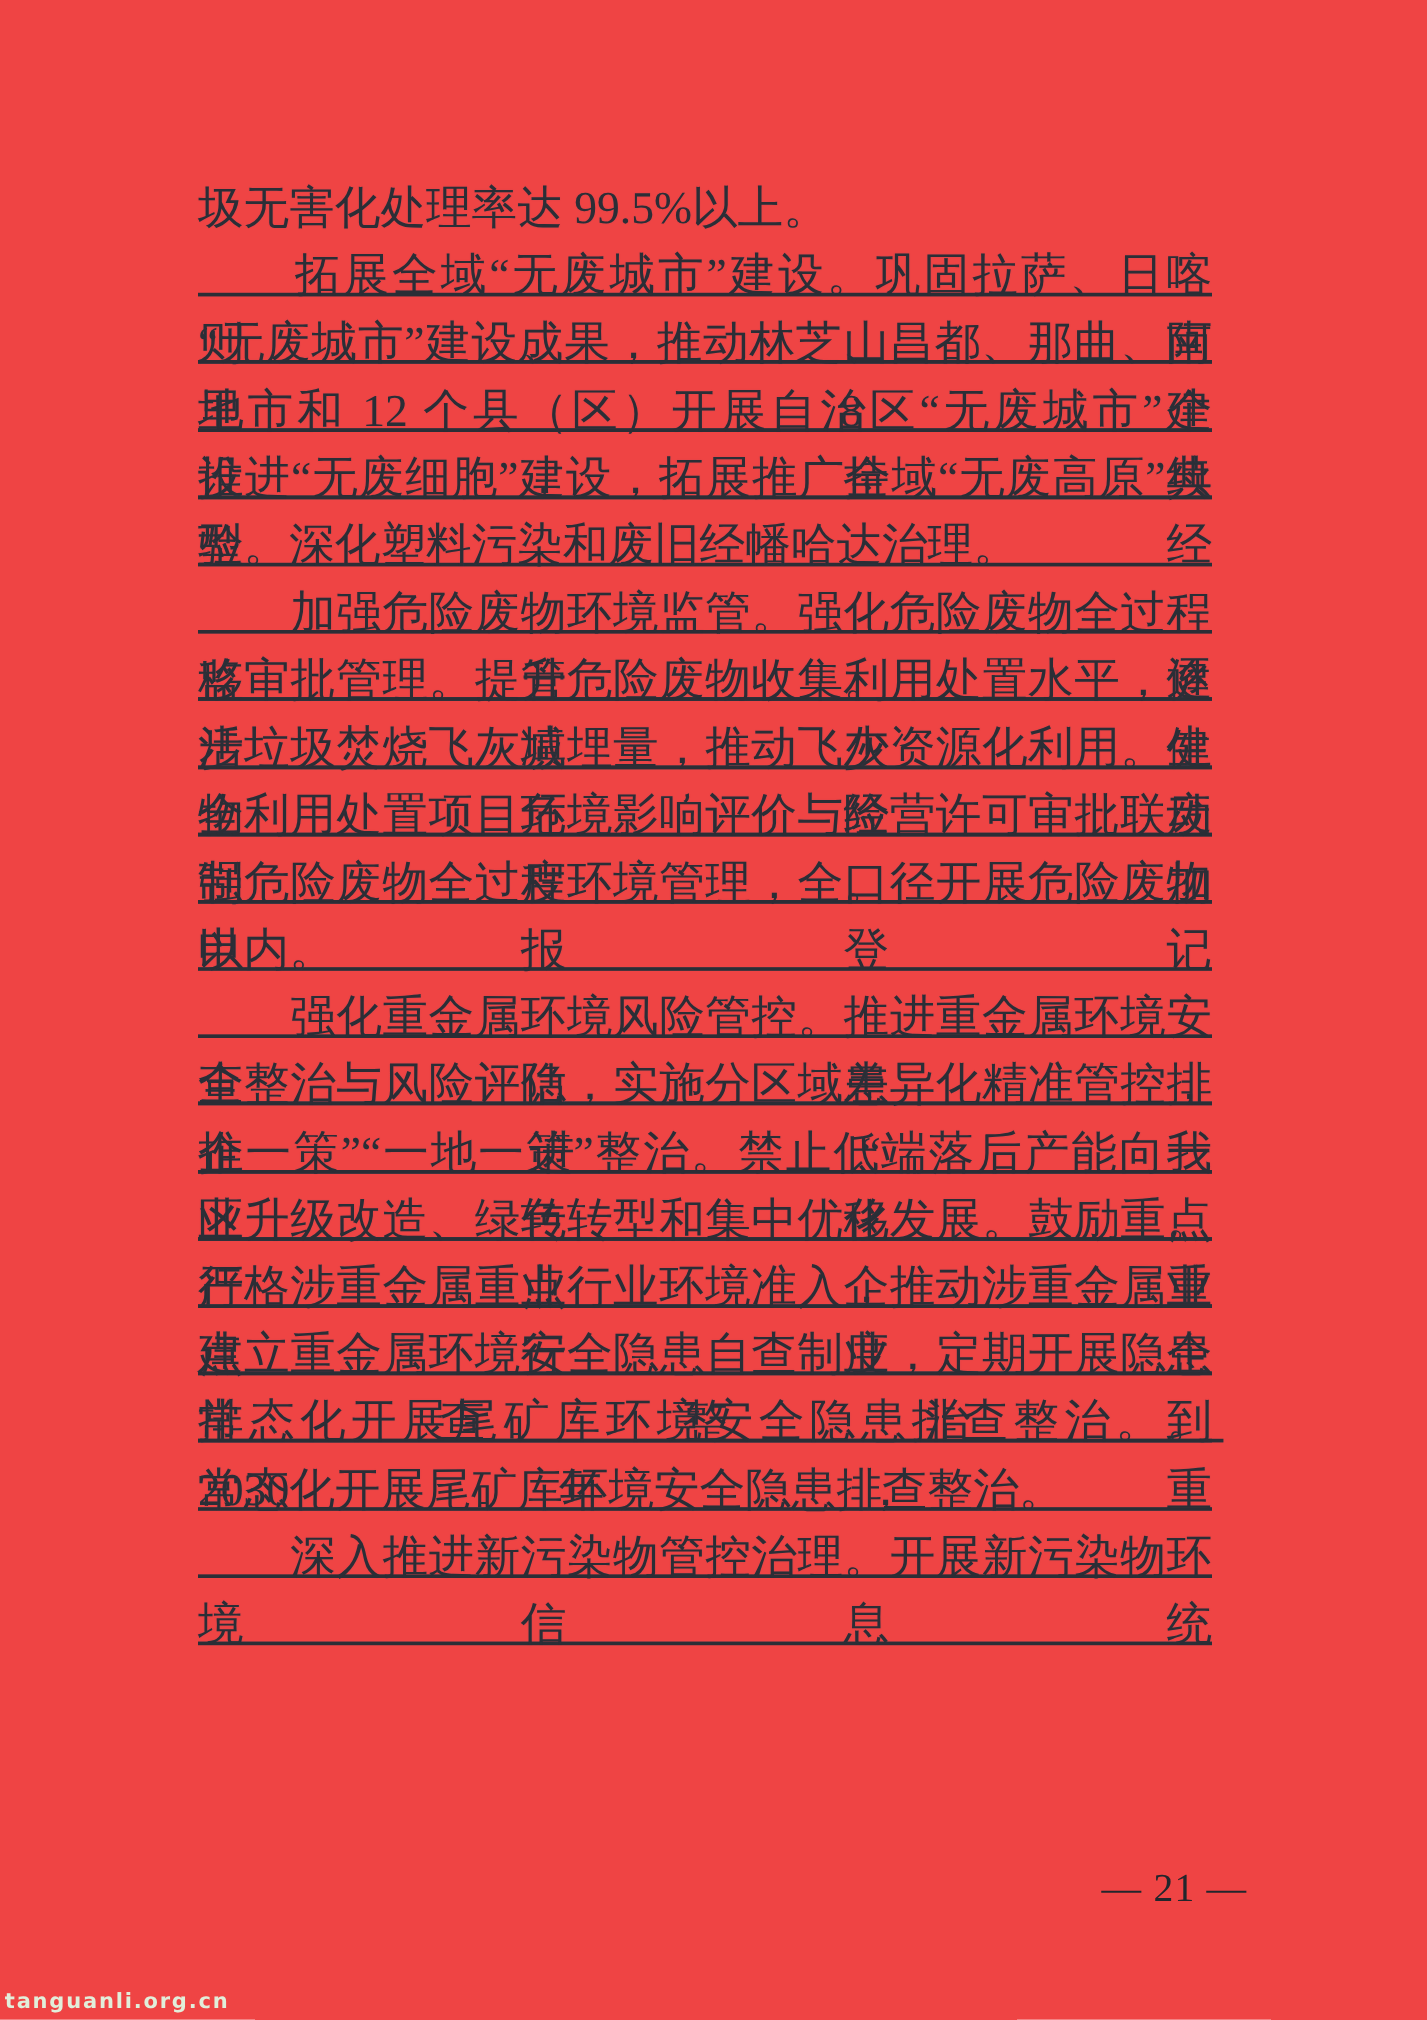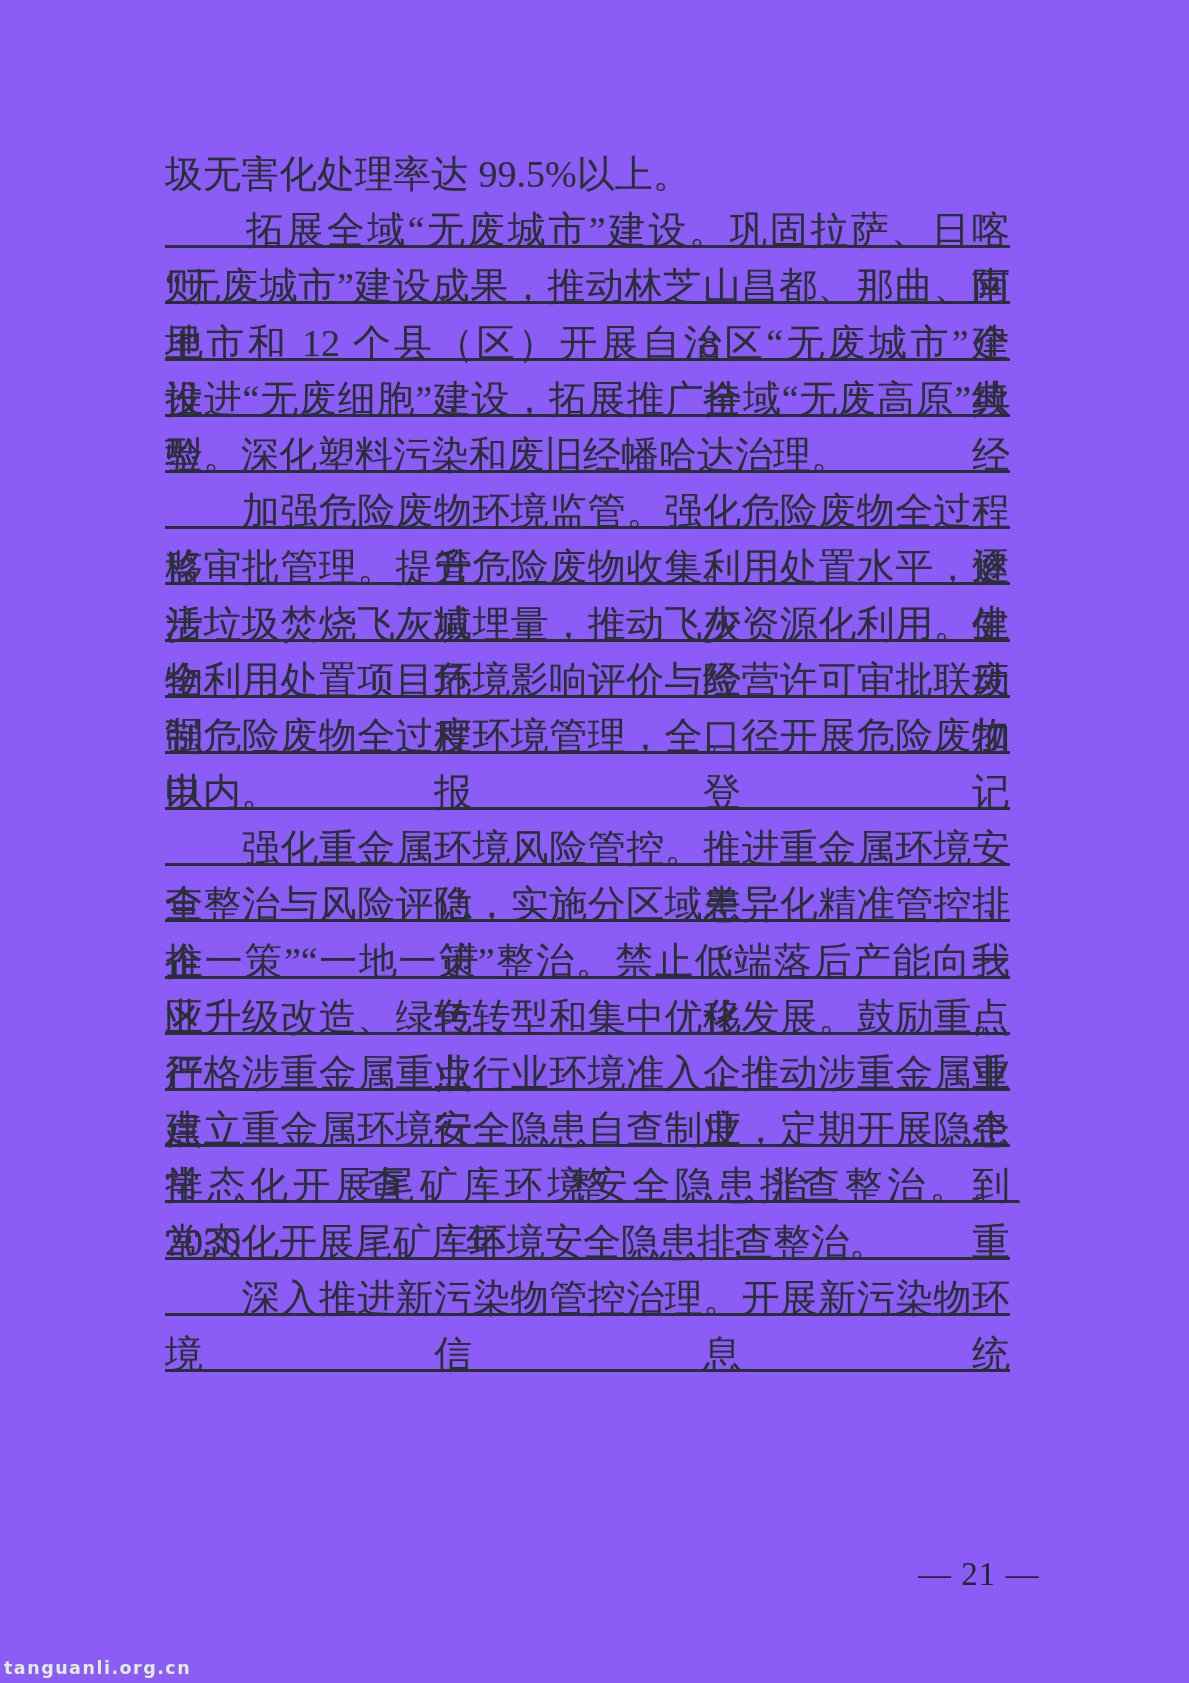--- a/index.html
+++ b/index.html
@@ -10,21 +10,21 @@
   body {
     width: 1189px;
     height: 1683px;
     position: relative;
     overflow: hidden;
     font-family: "Liberation Serif", "DejaVu Serif", serif;
   }
   .page {
     position: absolute;
     inset: 0;
-    background: #8b5cf6;
+    background: #ef4444;
   }
   .text-column {
     position: absolute;
     left: 165px;
     top: 146px;
     width: 845px;
     font-size: 38px;
     line-height: 56.2px;
     color: #2b2e36;
     text-shadow: 0 0 1px rgba(70, 90, 130, 0.30);

